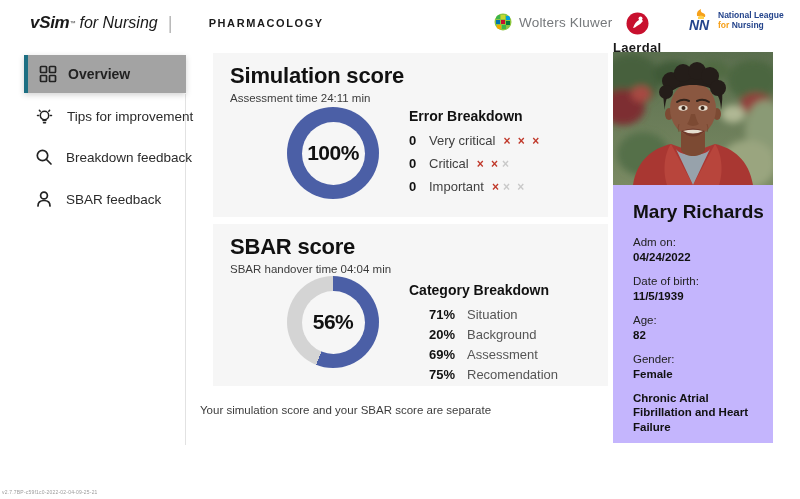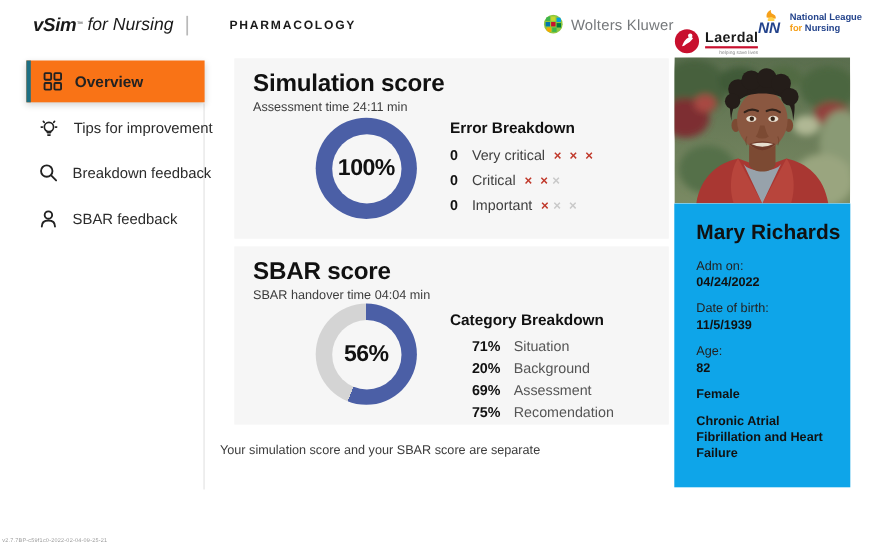--- a/index.html
+++ b/index.html
@@ -11,35 +11,35 @@
   .brand{position:absolute;left:30px;top:12px;display:flex;align-items:center;white-space:nowrap;}
   .brand .vsim{font-style:italic;font-weight:700;font-size:17px;letter-spacing:-0.3px;}
   .brand .tm{font-size:6px;vertical-align:8px;color:#444;}
   .brand .forn{font-style:italic;font-weight:400;font-size:16px;margin-left:4px;color:#1a1a1a;}
   .brand .sep{color:#b9b9b9;margin:0 10px;font-size:19px;font-weight:300;}
   .brand .product{font-size:11px;font-weight:700;letter-spacing:1.6px;color:#1a1a1a;padding-left:26px;}
 
   .logo-wk{position:absolute;left:494px;top:13px;display:flex;align-items:center;gap:7px;}
   .wk-text{color:#75787b;font-size:13.5px;letter-spacing:0.2px;}
 
-  .logo-laerdal{position:absolute;left:613px;top:26px;display:flex;gap:5px;}
+  .logo-laerdal{position:absolute;left:613px;top:12px;display:flex;align-items:center;gap:5px;flex-direction:column;}
   .laerdal-txt{display:flex;flex-direction:column;}
   .laerdal-name{font-size:13px;font-weight:700;color:#1a1a1a;letter-spacing:0.3px;
                 border-bottom:2px solid #c8102e;padding-bottom:1px;}
   .laerdal-tag{font-size:4.5px;color:#8a8a8a;text-align:right;margin-top:1px;}
 
   .logo-nln{position:absolute;left:688px;top:9px;display:flex;align-items:center;gap:4px;}
   .nln-txt{display:flex;flex-direction:column;line-height:1.15;}
   .nln-l1{font-size:8.5px;font-weight:700;color:#24448c;}
   .nln-l2{font-size:8.5px;font-weight:700;color:#24448c;}
   .nln-l2 .for{color:#f6a01a;}
 
   
   .side-divider{position:absolute;left:185px;top:94px;width:1px;height:351px;background:#e2e2e2;}
-  .overview-card{position:absolute;left:24px;top:55px;width:162px;height:38px;background:#f97316;
+  .overview-card{position:absolute;left:24px;top:55px;width:162px;height:38px;background:#a3a3a3;
     border-left:4px solid #1d6f83;box-shadow:0 2px 6px rgba(0,0,0,0.18);
     display:flex;align-items:center;gap:11px;padding-left:11px;box-sizing:border-box;cursor:pointer;}
   .overview-card .lbl{font-size:14px;font-weight:600;color:#222;}
   .side-item{position:absolute;left:35px;display:flex;align-items:center;gap:13px;height:26px;cursor:pointer;}
   .side-item .lbl{font-size:13.5px;color:#2b2b2b;}
   .side-item svg,.overview-card svg{flex:0 0 auto;}
 
   
   .card{position:absolute;left:213px;width:395px;background:#f6f6f6;}
   #card-sim{top:53px;height:164px;}
@@ -64,21 +64,21 @@
   .marks-red{color:#c0392b;font-weight:700;font-size:12px;letter-spacing:2px;}
   .marks-gray{color:#c9c9c9;font-weight:700;font-size:12px;letter-spacing:2px;margin-left:2px;}
   .cat-row{display:flex;align-items:center;margin-bottom:5px;}
   .cat-pct{font-weight:700;font-size:13px;width:38px;color:#111;margin-left:20px;}
   .cat-label{font-size:13px;color:#555;}
 
   .note{position:absolute;left:200px;top:404px;font-size:11.5px;color:#3c3c3c;}
 
   
   .patient-img{position:absolute;left:613px;top:52px;width:160px;height:133px;overflow:hidden;}
-  .patient-panel{position:absolute;left:613px;top:185px;width:160px;height:258px;background:#0ea5e9;
+  .patient-panel{position:absolute;left:613px;top:185px;width:160px;height:258px;background:#c4b5fd;
                  box-sizing:border-box;padding:16px 6px 0 20px;}
   .patient-name{font-size:19px;font-weight:700;color:#111;margin:0 0 12px 0;}
   .pfield{margin-bottom:9px;line-height:1.3;}
   .pfield .plabel{font-size:11.5px;color:#222;}
   .pfield .pvalue{font-size:11.5px;font-weight:700;color:#111;}
 
   .version{position:absolute;left:2px;top:489px;font-size:5px;color:#9a9a9a;letter-spacing:0.2px;}
 </style>
 </head>
 <body>
@@ -313,20 +313,21 @@
   </div>
   <div class="pfield">
     <div class="plabel">Date of birth:</div>
     <div class="pvalue">11/5/1939</div>
   </div>
   <div class="pfield">
     <div class="plabel">Age:</div>
     <div class="pvalue">82</div>
   </div>
   <div class="pfield">
+    <div class="plabel">Gender:</div>
     <div class="pvalue">Female</div>
   </div>
   <div class="pfield">
     <div class="pvalue">Chronic Atrial Fibrillation and Heart Failure</div>
   </div>
 </div>
 
 <div class="version">v2.7.7BP-c59f1c0-2022-02-04-09-25-21</div>
 
 </body></html>

